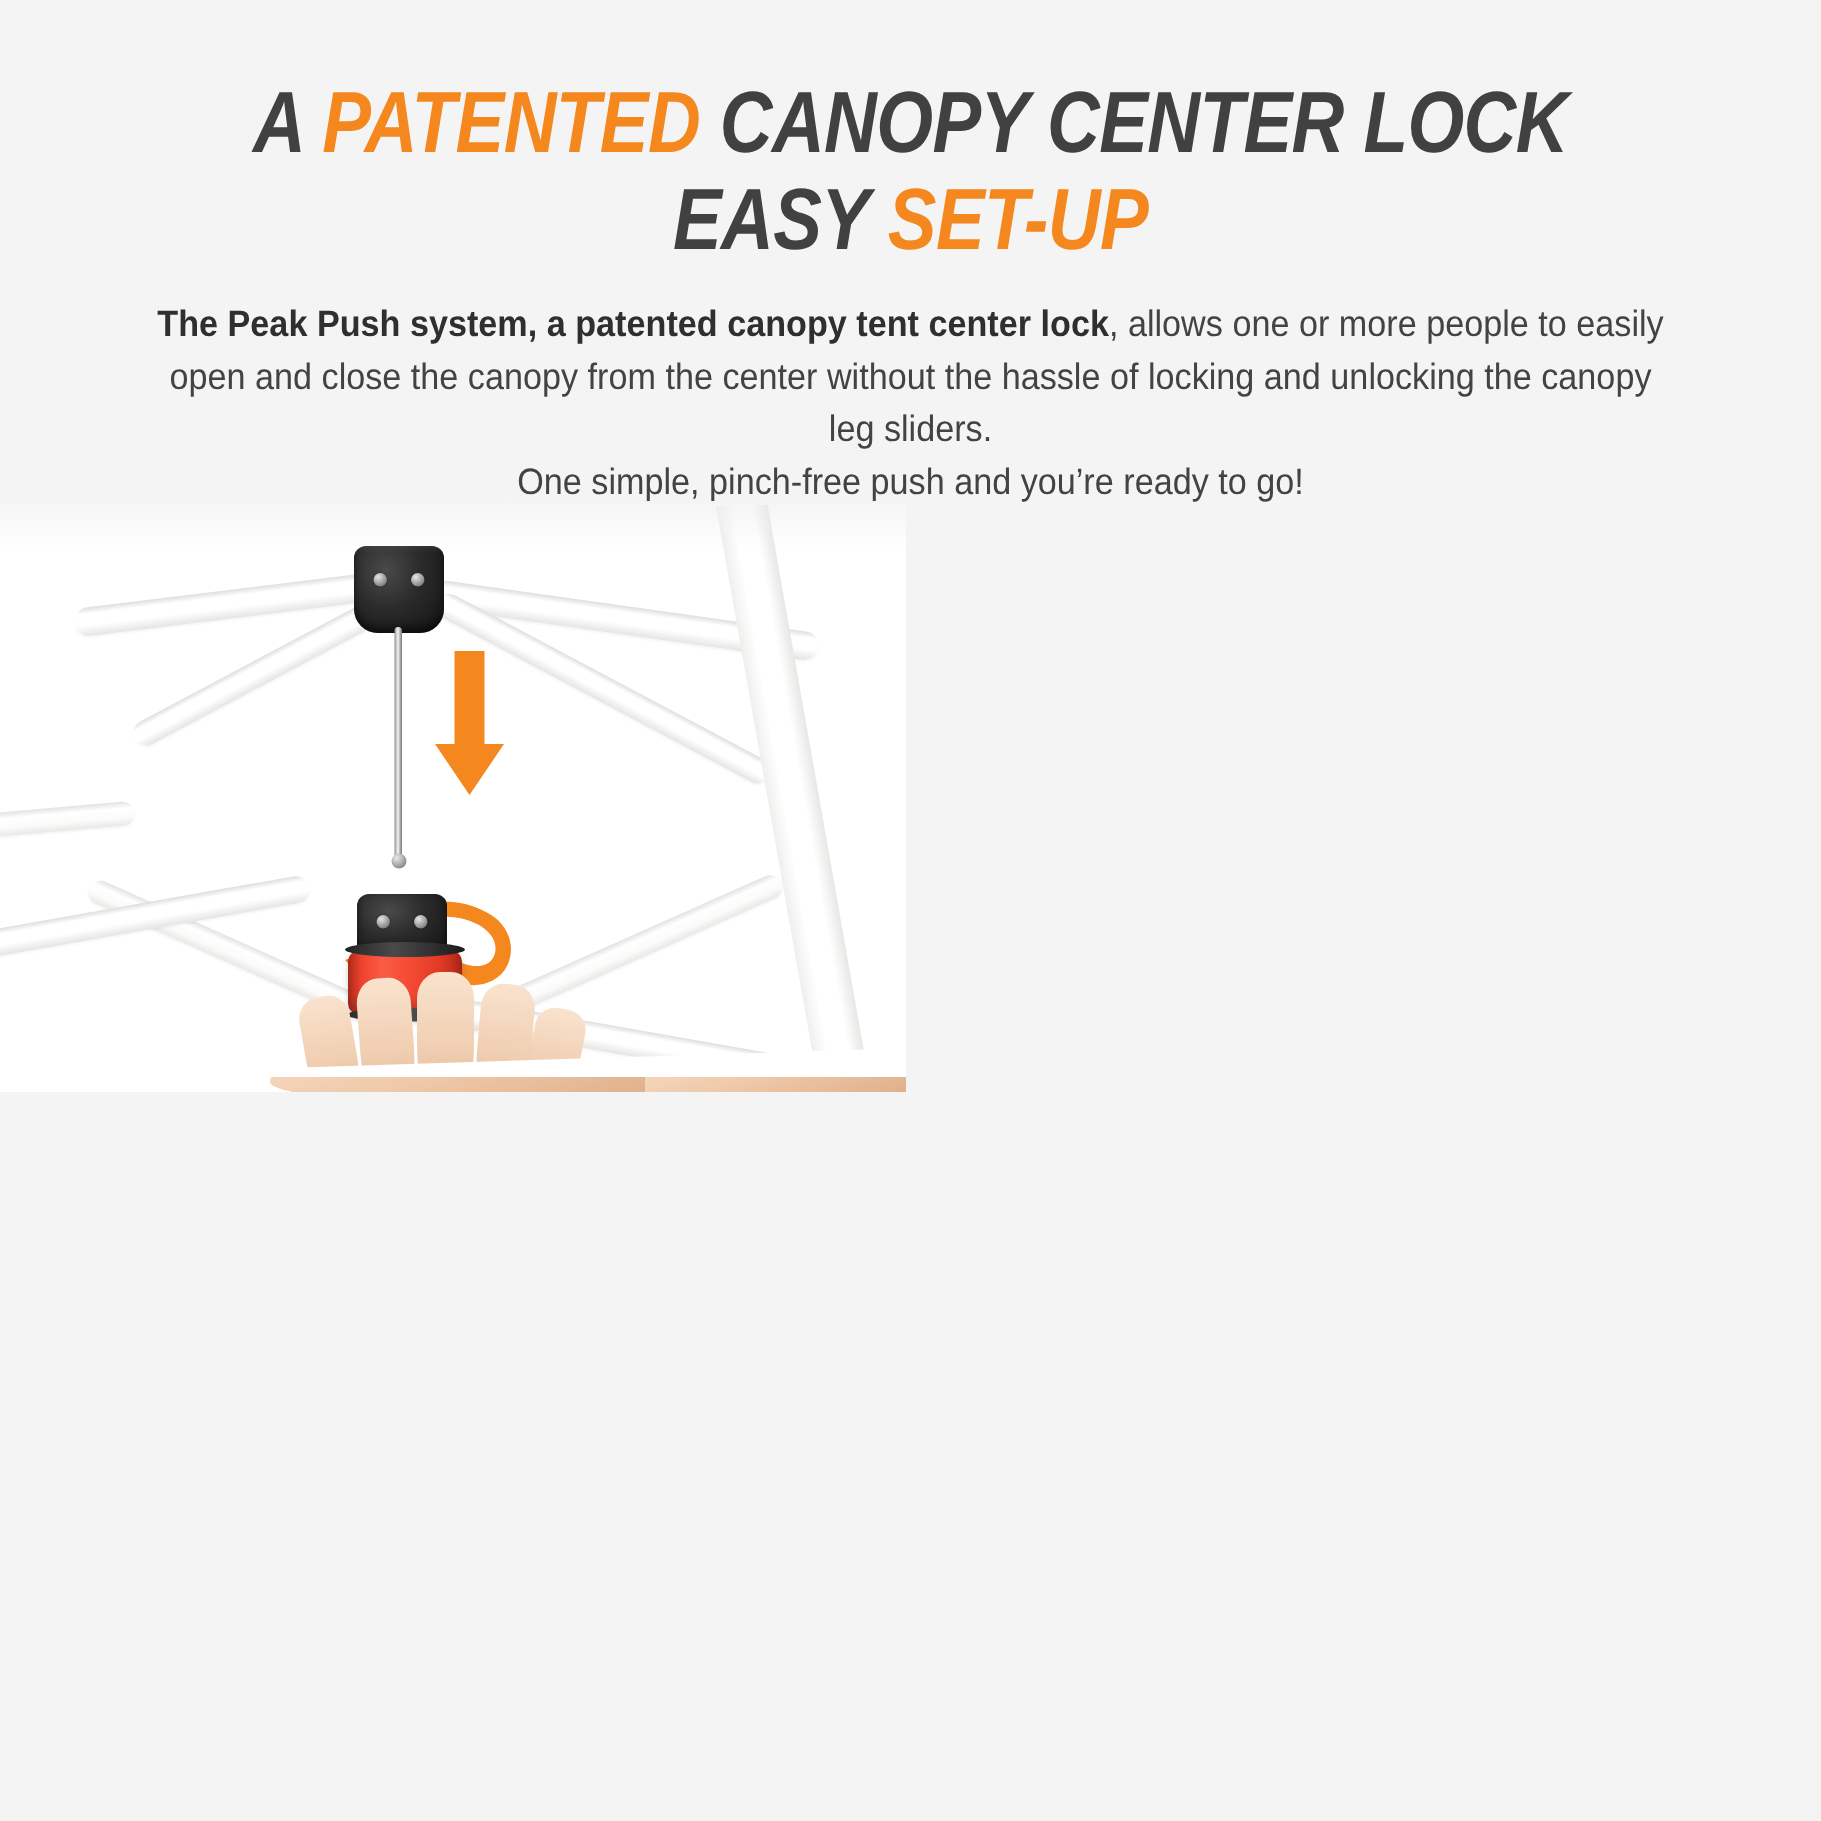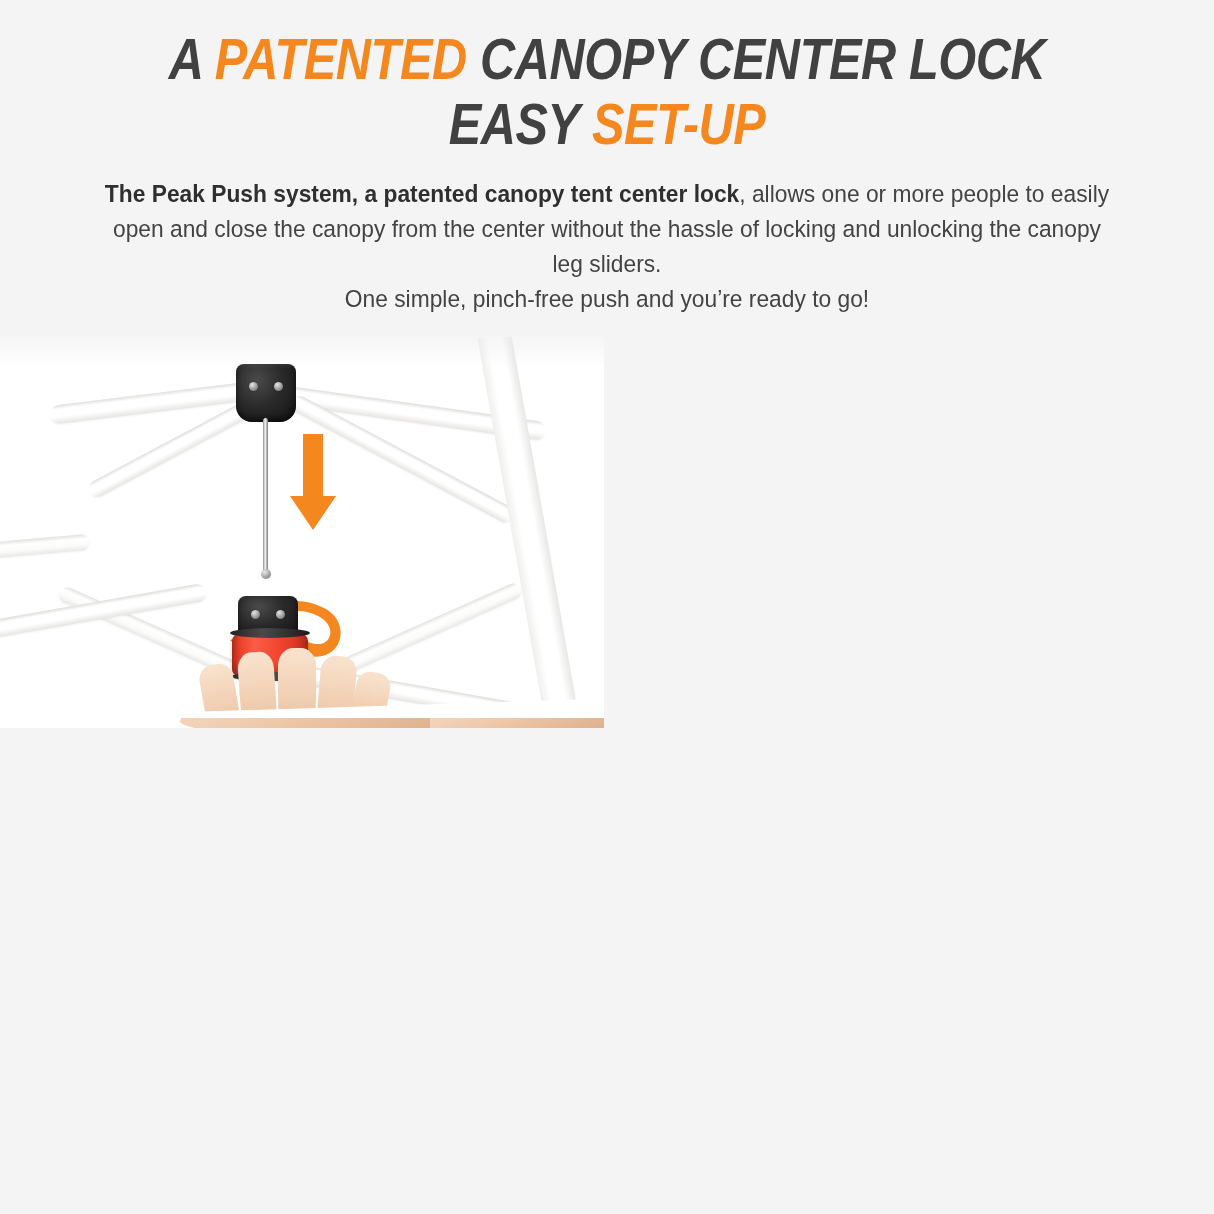--- a/index.html
+++ b/index.html
@@ -12,21 +12,21 @@
   }
 
   body {
     background: #f4f4f4;
     font-family: "Liberation Sans", sans-serif;
     position: relative;
   }
 
   
   .header {
-    padding-top: 28px;
+    padding-top: 51px;
     text-align: center;
   }
 
   .headline {
     font-family: "Liberation Sans Narrow", "Liberation Sans", sans-serif;
     font-weight: 700;
     font-style: italic;
     font-size: 58px;
     line-height: 1.08;
     letter-spacing: -0.5px;

